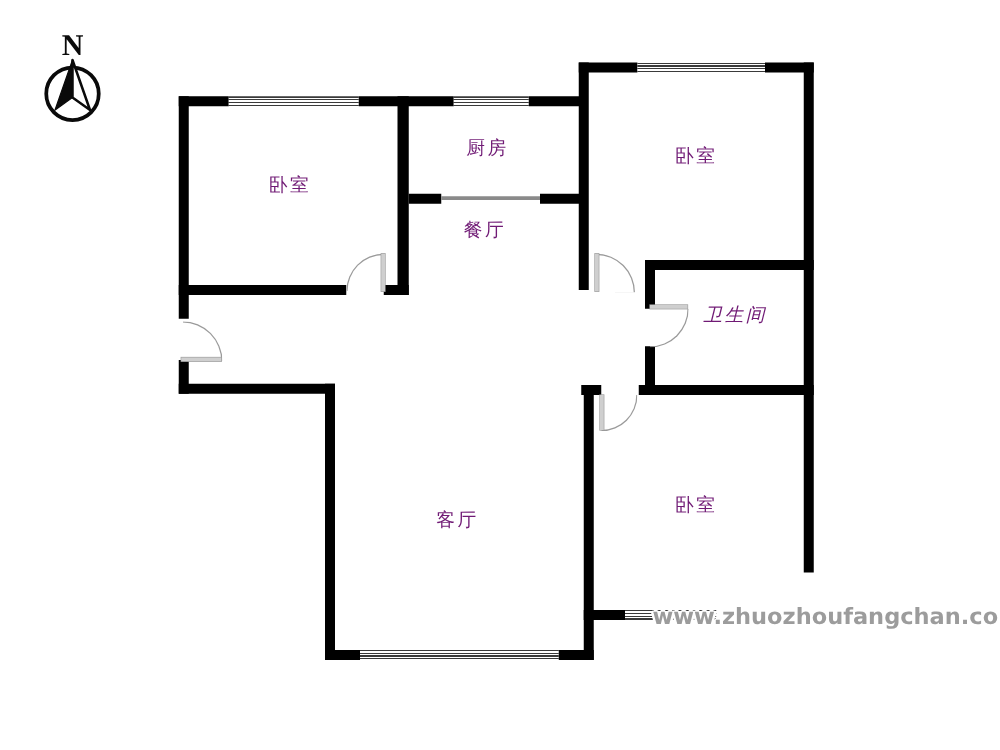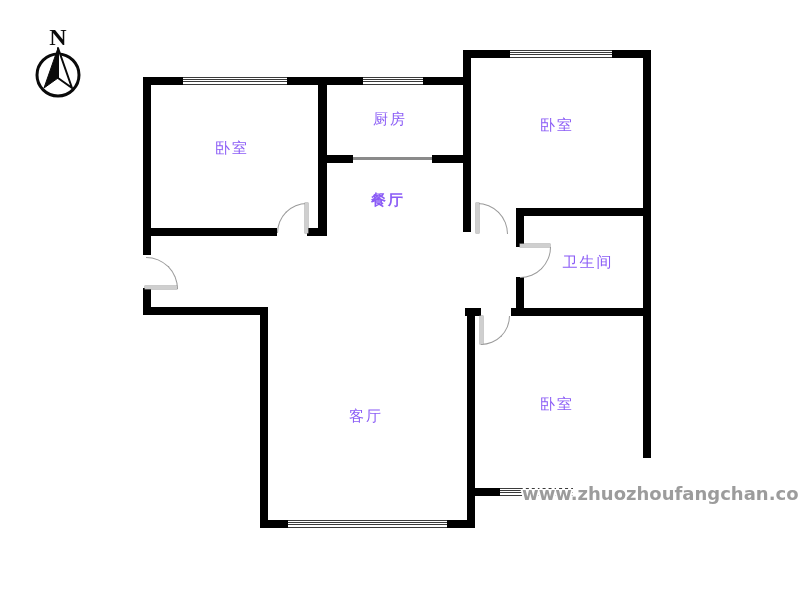--- a/index.html
+++ b/index.html
@@ -11,21 +11,21 @@
   .win  { position:absolute;
           background:repeating-linear-gradient(to bottom, #3a3a3a 0 1px, #fff 1px 2.2px); }
   .arc  { position:absolute; border:0 solid #9a9a9a; background:transparent; }
   .arc-tl { border-top:1.5px solid #9a9a9a; border-left:1.5px solid #9a9a9a; border-top-left-radius:100%; }
   .arc-tr { border-top:1.5px solid #9a9a9a; border-right:1.5px solid #9a9a9a; border-top-right-radius:100%; }
   .arc-br { border-bottom:1.5px solid #9a9a9a; border-right:1.5px solid #9a9a9a; border-bottom-right-radius:100%; }
   .leaf { position:absolute; background:#cfcfcf; box-shadow:0 0 0 0.5px #9a9a9a; }
   .pass-line { position:absolute; background:#8a8a8a; }
   .room-label {
     position:absolute; transform:translate(-50%,-50%);
-    font-size:15px; line-height:1; color:#8b5cf6; letter-spacing:2px; white-space:nowrap;
+    font-size:15px; line-height:1; color:#701a75; letter-spacing:2px; white-space:nowrap;
   }
   .north-label {
     position:absolute; left:46px; top:24px; width:24px; text-align:center;
     font-family:"Liberation Serif", serif; font-weight:bold; font-size:24px; color:#0a0a0a;
   }
   .wm-name {
     position:absolute; left:581px; top:457px;
     font-size:24px; font-weight:bold; letter-spacing:2px; color:#6a5f57; white-space:nowrap;
     text-shadow:-2px 0 #fff, 2px 0 #fff, 0 -2px #fff, 0 2px #fff,
                 -1px -1px #fff, 1px -1px #fff, -1px 1px #fff, 1px 1px #fff;
@@ -104,20 +104,20 @@
 
   <div class="arc arc-br" style="left:520px;top:247px;width:30px;height:30px;"></div>
   <div class="leaf" style="left:520px;top:244px;width:30px;height:3px;"></div>
 
   <div class="arc arc-br" style="left:481px;top:316px;width:28px;height:28px;"></div>
   <div class="leaf" style="left:480px;top:316px;width:3px;height:28px;"></div>
 
   <div class="room-label" style="left:232px;top:148px;">卧室</div>
   <div class="room-label" style="left:390px;top:119px;">厨房</div>
   <div class="room-label" style="left:557px;top:125px;">卧室</div>
-  <div class="room-label" style="left:388px;top:200px;font-weight:bold;">餐厅</div>
-  <div class="room-label" style="left:588px;top:262px;">卫生间</div>
+  <div class="room-label" style="left:388px;top:184px;">餐厅</div>
+  <div class="room-label" style="left:588px;top:252px;font-style:italic;">卫生间</div>
   <div class="room-label" style="left:366px;top:416px;">客厅</div>
   <div class="room-label" style="left:557px;top:404px;">卧室</div>
 
   <div class="wm-url">www.zhuozhoufangchan.com</div>
 
 </div>
 
 </body></html>

